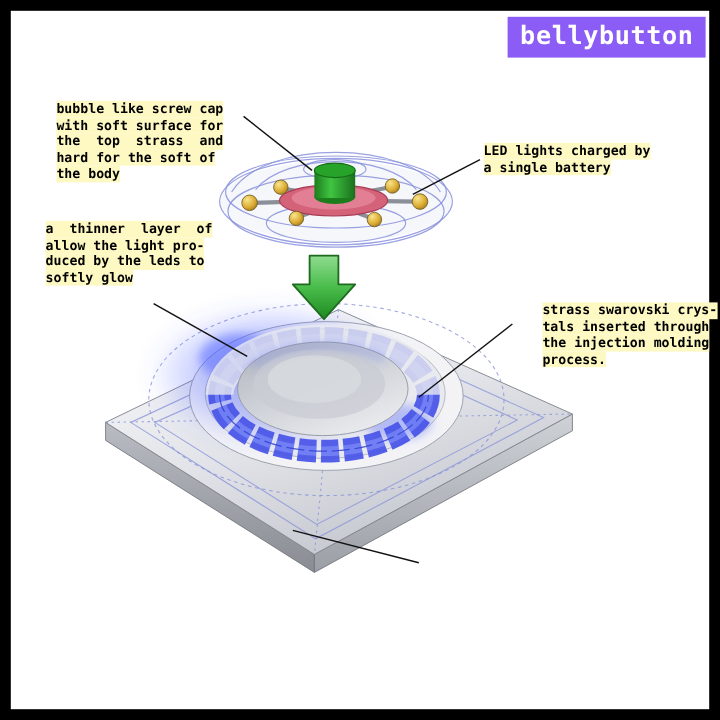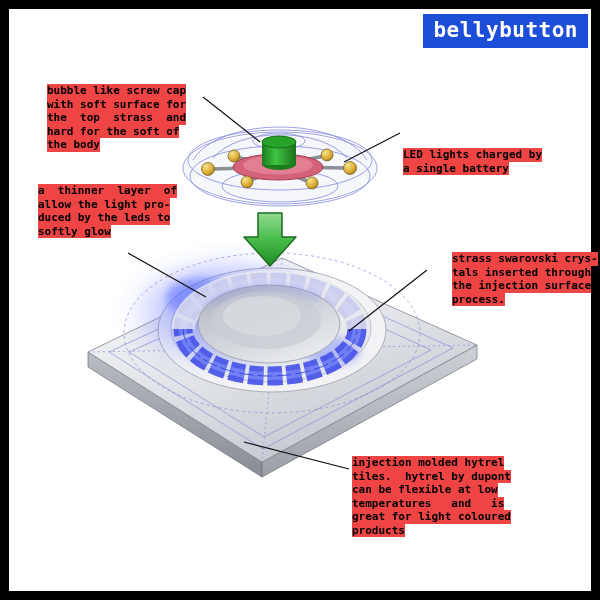--- a/index.html
+++ b/index.html
@@ -10,23 +10,23 @@
   }
   #canvas {
     position:absolute; left:9px; top:9px; right:9px; bottom:9px;
     background:#ffffff;
   }
   #art { position:absolute; left:0; top:0; width:600px; height:600px; }
   .ann {
     position:absolute; color:#000; font-size:11px; font-weight:bold;
     line-height:13.5px; z-index:5;
   }
-  .ann-line { white-space:pre; background:#ef4444; width:max-content; }
+  .ann-line { white-space:pre; background:#fef9c3; width:max-content; }
   #logo {
-    position:absolute; top:14px; right:12px; background:#1d4ed8; color:#fff;
+    position:absolute; top:14px; right:12px; background:#8b5cf6; color:#fff;
     font-size:21px; font-weight:bold; letter-spacing:0.5px;
     padding:4px 10px 6px 10px; z-index:6;
   }
   .wire { fill:none; stroke:#8890dd; stroke-width:1; opacity:0.85; }
   .wire2 { fill:none; stroke:#8b93d8; stroke-width:0.9; opacity:0.8; }
   .leader { stroke:#111; stroke-width:1.2; }
 </style>
 </head>
 <body>
 
@@ -166,44 +166,36 @@
   </svg>
 
   <div class="ann" style="left:47px; top:84px;">
     <div class="ann-line">bubble like screw cap</div>
     <div class="ann-line">with soft surface for</div>
     <div class="ann-line">the  top  strass  and</div>
     <div class="ann-line">hard for the soft of</div>
     <div class="ann-line">the body</div>
   </div>
 
-  <div class="ann" style="left:403px; top:119px;margin-top:29px;">
+  <div class="ann" style="left:403px; top:119px;">
     <div class="ann-line">LED lights charged by</div>
     <div class="ann-line">a single battery</div>
   </div>
 
   <div class="ann" style="left:38px; top:184px;">
     <div class="ann-line">a  thinner  layer  of</div>
     <div class="ann-line">allow the light pro-</div>
     <div class="ann-line">duced by the leds to</div>
     <div class="ann-line">softly glow</div>
   </div>
 
   <div class="ann" style="left:452px; top:252px;">
     <div class="ann-line">strass swarovski crys-</div>
     <div class="ann-line">tals inserted through</div>
-    <div class="ann-line">the injection surface</div>
+    <div class="ann-line">the injection molding</div>
     <div class="ann-line">process.</div>
   </div>
 
-  <div class="ann" style="left:352px; top:456px;">
-    <div class="ann-line">injection molded hytrel</div>
-    <div class="ann-line">tiles.  hytrel by dupont</div>
-    <div class="ann-line">can be flexible at low</div>
-    <div class="ann-line">temperatures   and   is</div>
-    <div class="ann-line">great for light coloured</div>
-    <div class="ann-line">products</div>
-  </div>
 
   <div id="logo">
     <span>bellybutton</span>
   </div>
 </div>
 
 </body></html>

